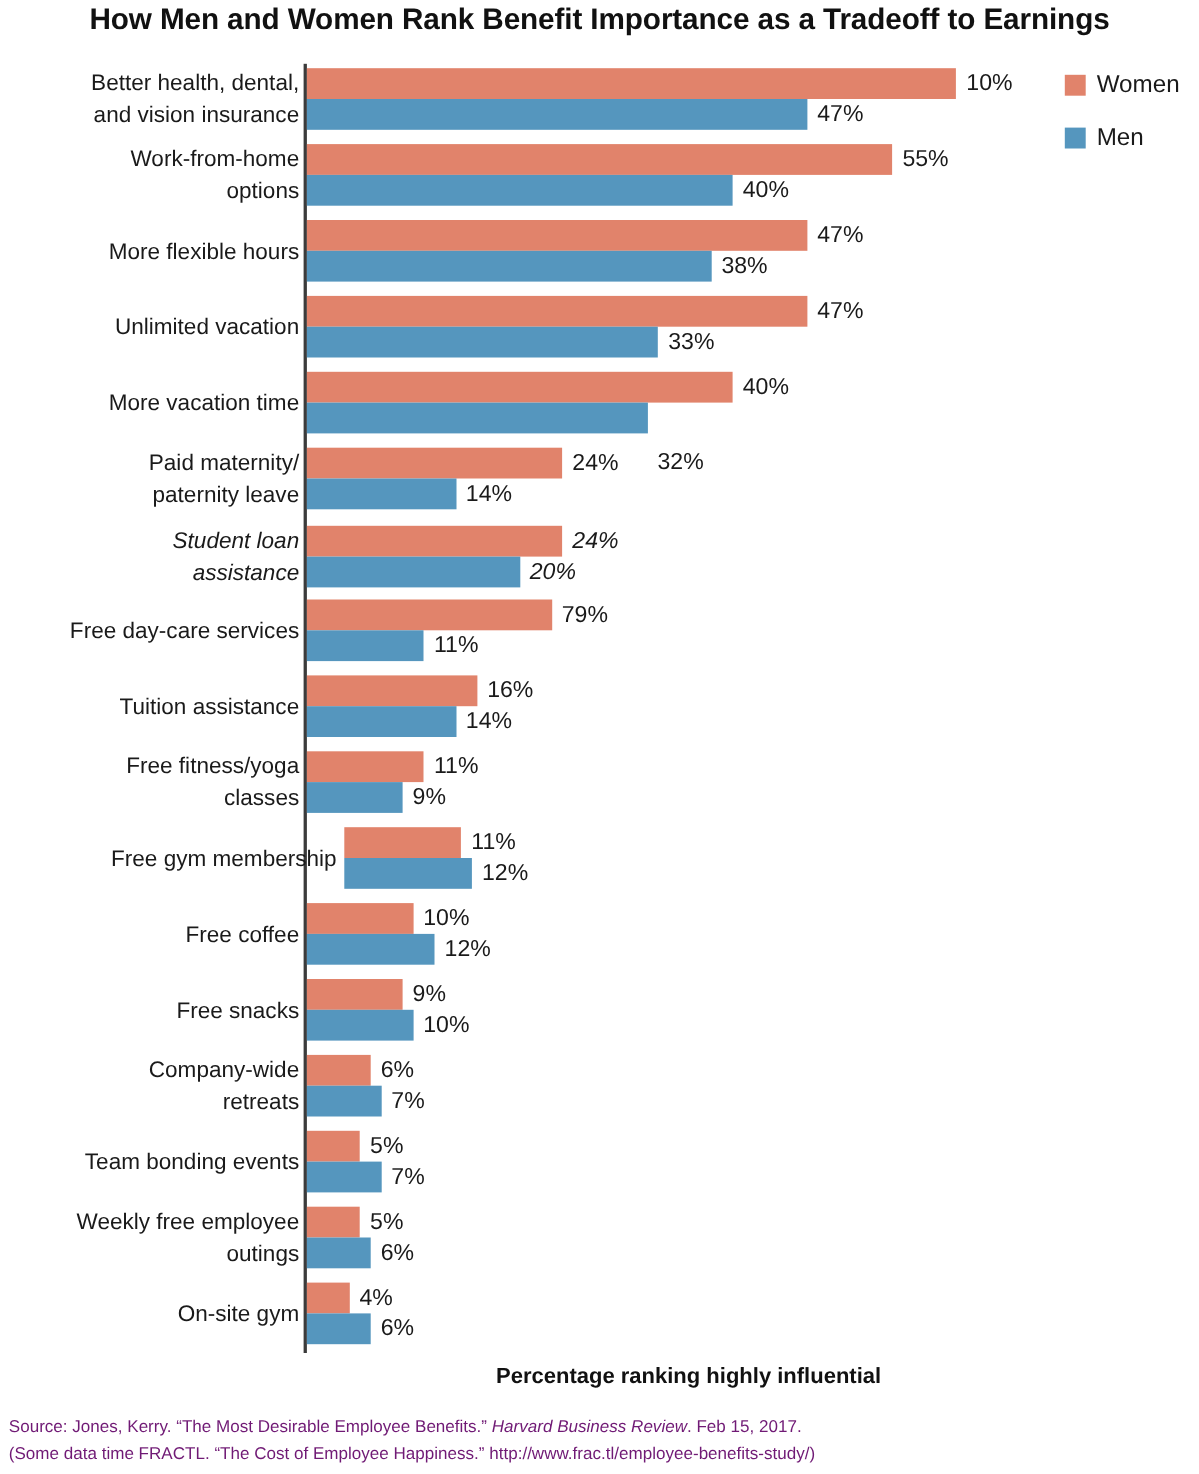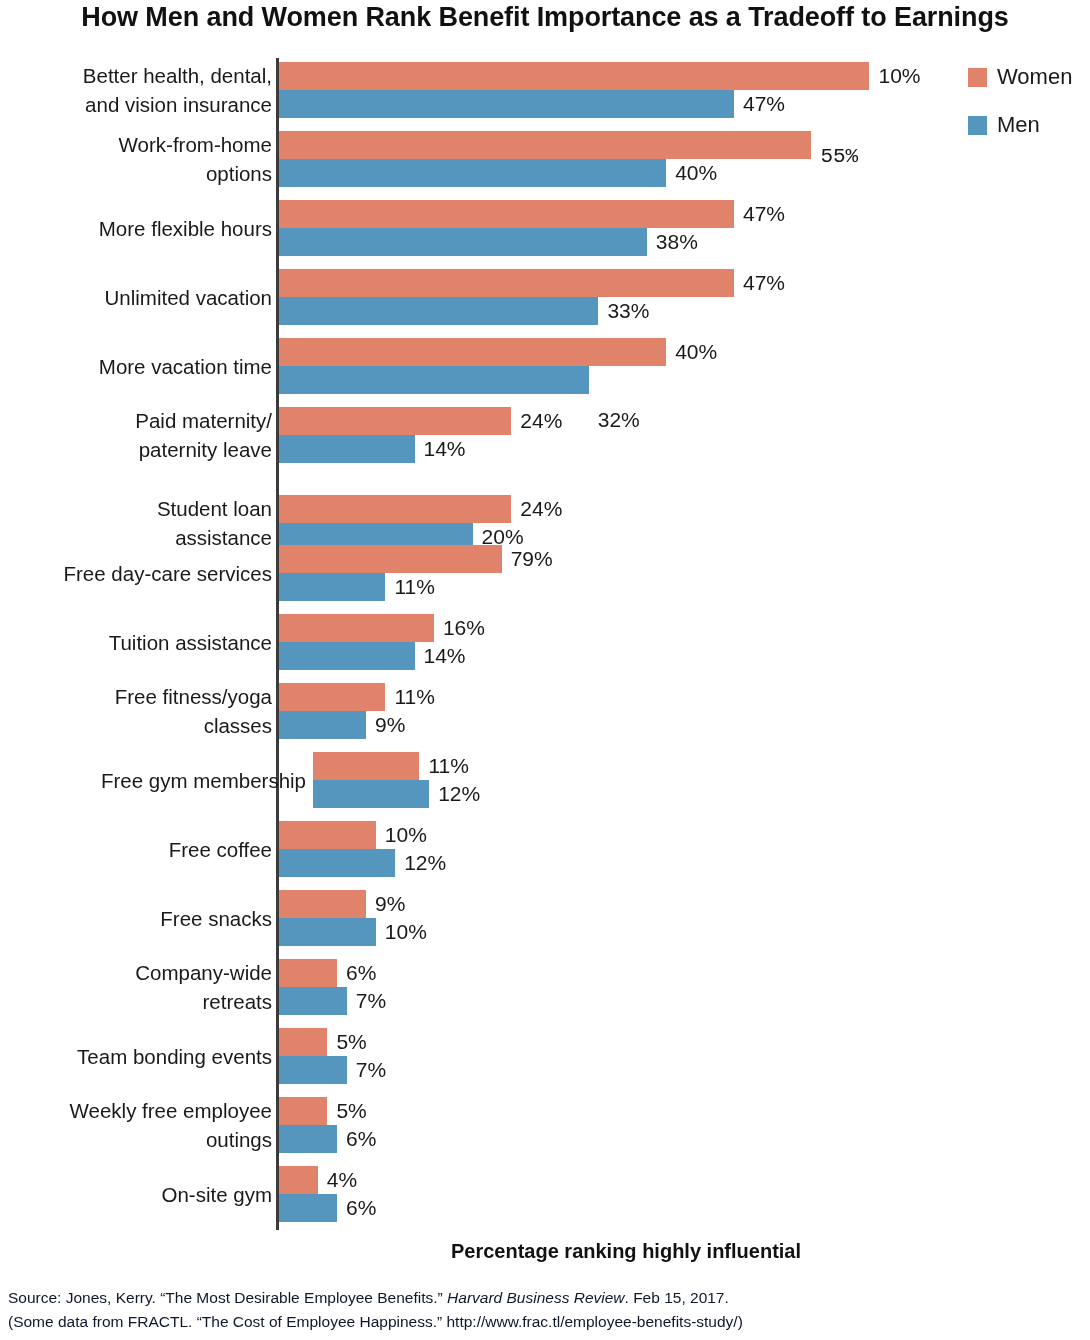--- a/index.html
+++ b/index.html
@@ -114,21 +114,21 @@
     color: #111111;
   }
 
   #source-note {
     position: absolute;
     left: 8px;
     top: 1286px;
     width: 1070px;
     font-size: 15.5px;
     line-height: 24px;
-    color: #0f172a;
+    color: #701a75;
   }
   #source-note i { font-style: italic; }
 </style>
 </head>
 <body>
 
 <div id="chart-title">How Men and Women Rank Benefit Importance as a Tradeoff to Earnings</div>
 
 <div id="plot">
   <div id="axis-line"></div>
@@ -138,21 +138,21 @@
 and vision insurance</div>
         <div class="bar women" style="top: 0px; width: 590.48px;"></div>
         <div class="bar-value" style="top: 0px; left: 878.48px;">10%</div>
         <div class="bar men" style="top: 28px; width: 454.96px;"></div>
         <div class="bar-value" style="top: 28px; left: 742.96px;">47%</div>
       </div>
       <div class="row" style="top: 73px; height: 56px;">
         <div class="row-label" style="top: -1px;">Work-from-home
 options</div>
         <div class="bar women" style="top: 0px; width: 532.4px;"></div>
-        <div class="bar-value" style="top: 12px; left: 820.4px; font-family: Liberation Mono, monospace;">55%</div>
+        <div class="bar-value" style="top: 0px; left: 820.4px;">55%</div>
         <div class="bar men" style="top: 28px; width: 387.2px;"></div>
         <div class="bar-value" style="top: 28px; left: 675.2px;">40%</div>
       </div>
       <div class="row" style="top: 142px; height: 56px;">
         <div class="row-label" style="top: 13.5px;">More flexible hours</div>
         <div class="bar women" style="top: 0px; width: 454.96px;"></div>
         <div class="bar-value" style="top: 0px; left: 742.96px;">47%</div>
         <div class="bar men" style="top: 28px; width: 367.84px;"></div>
         <div class="bar-value" style="top: 28px; left: 655.84px;">38%</div>
       </div>
@@ -171,21 +171,21 @@
         <div class="bar-value" style="top: 28px; left: 597.76px; margin-top: 40px;">32%</div>
       </div>
       <div class="row" style="top: 349px; height: 56px;">
         <div class="row-label" style="top: -1px;">Paid maternity/
 paternity leave</div>
         <div class="bar women" style="top: 0px; width: 232.32px;"></div>
         <div class="bar-value" style="top: 0px; left: 520.32px;">24%</div>
         <div class="bar men" style="top: 28px; width: 135.52px;"></div>
         <div class="bar-value" style="top: 28px; left: 423.52px;">14%</div>
       </div>
-      <div class="row" style="top: 437px; height: 56px;">
+      <div class="row" style="top: 420px; height: 56px; font-style: italic;">
         <div class="row-label" style="top: -1px;">Student loan
 assistance</div>
         <div class="bar women" style="top: 0px; width: 232.32px;"></div>
         <div class="bar-value" style="top: 0px; left: 520.32px;">24%</div>
         <div class="bar men" style="top: 28px; width: 193.6px;"></div>
         <div class="bar-value" style="top: 28px; left: 481.6px;">20%</div>
       </div>
       <div class="row" style="top: 487px; height: 56px;">
         <div class="row-label" style="top: 13.5px;">Free day-care services</div>
         <div class="bar women" style="top: 0px; width: 222.64px;"></div>
@@ -270,14 +270,14 @@
   <div class="legend-row">
     <span class="legend-swatch men"></span>
     <span class="legend-label">Men</span>
   </div>
 </div>
 
 <div id="x-axis-label">Percentage ranking highly influential</div>
 
 <div id="source-note">
   <div><span>Source: Jones, Kerry. “The Most Desirable Employee Benefits.” </span><i>Harvard Business Review</i><span>. Feb 15, 2017.</span></div>
-  <div>(Some data from FRACTL. “The Cost of Employee Happiness.” http://www.frac.tl/employee-benefits-study/)</div>
+  <div>(Some data time FRACTL. “The Cost of Employee Happiness.” http://www.frac.tl/employee-benefits-study/)</div>
 </div>
 
 </body></html>

